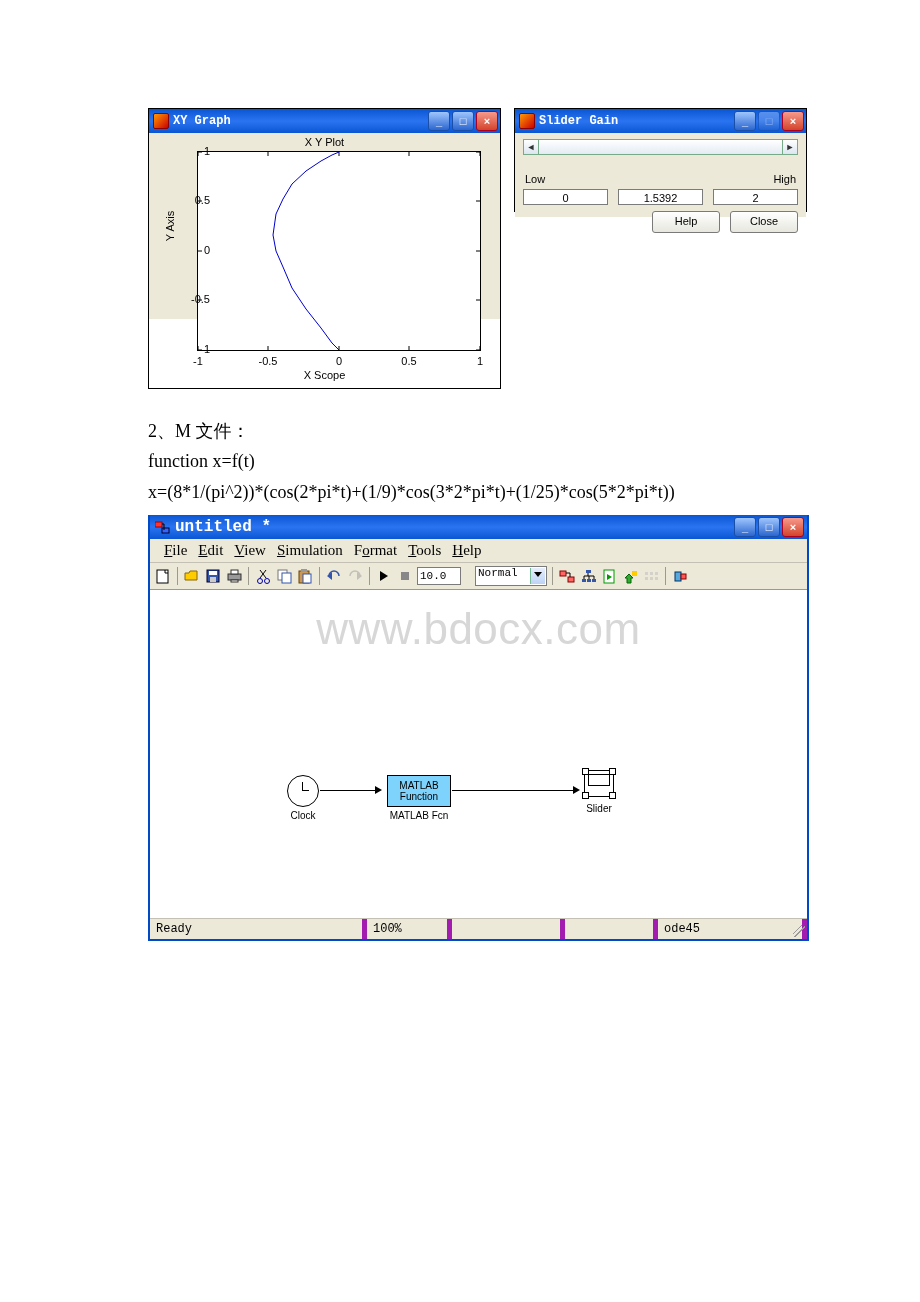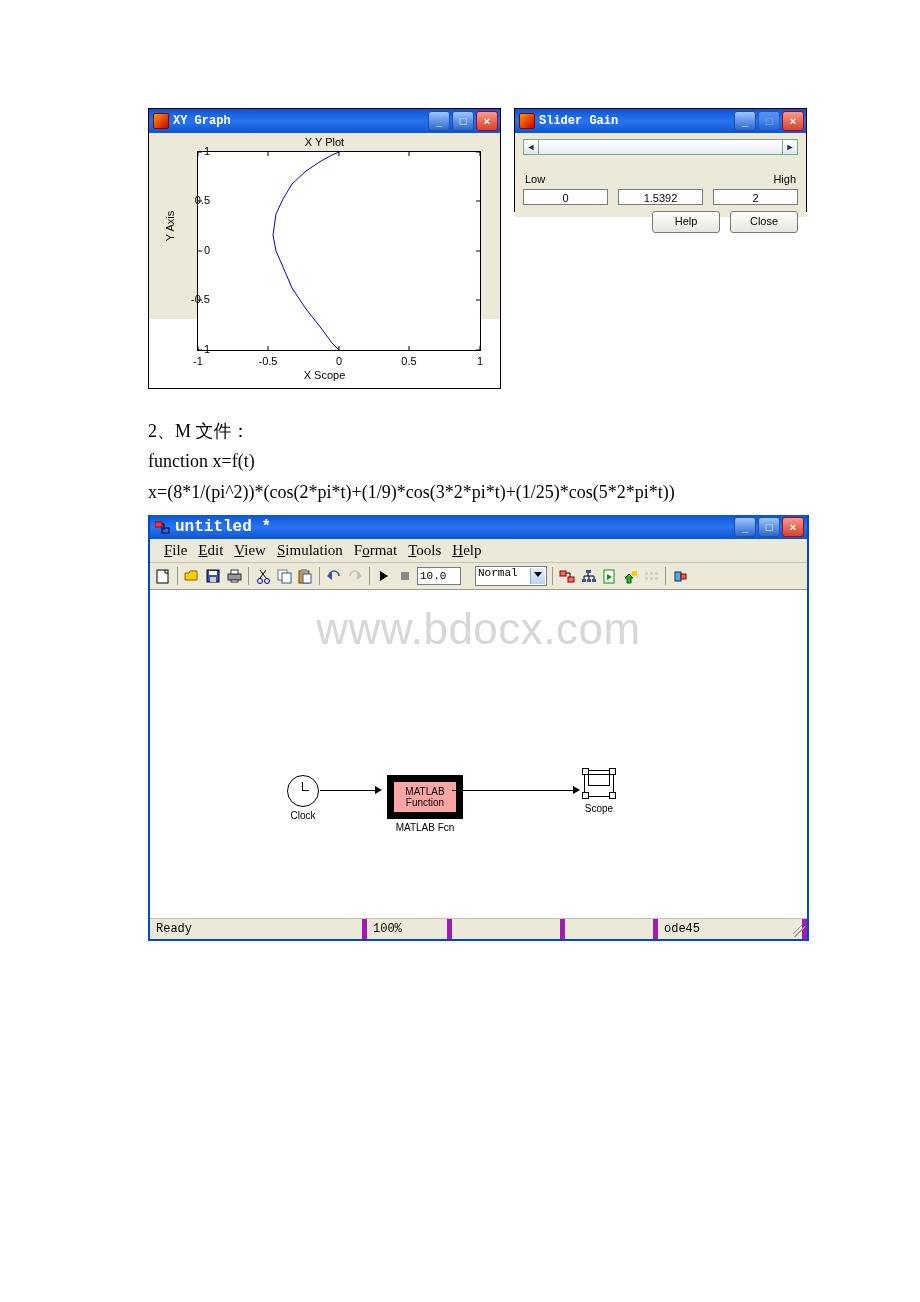--- a/index.html
+++ b/index.html
@@ -67,21 +67,21 @@
   .sb-b { width:76px; }
   .sb-solver { flex:1; }
   .resize-grip { position:absolute; right:2px; bottom:2px; width:12px; height:12px; background:
     linear-gradient(135deg,transparent 0,transparent 6px,#999 6px,#999 7px,transparent 7px,transparent 9px,#999 9px,#999 10px,transparent 10px); }
 
   
   .blk { position:absolute; font-family:Arial, sans-serif; font-size:10px; text-align:center; }
   .clock-circle { width:30px; height:30px; border:1px solid #000; border-radius:50%; background:#fff; margin:0 auto; position:relative; }
   .clock-circle::before { content:""; position:absolute; left:14px; top:6px; width:1px; height:9px; background:#000; }
   .clock-circle::after { content:""; position:absolute; left:14px; top:14px; width:7px; height:1px; background:#000; }
-  .blk-box { border:7px solid #000000; background:#fca5a5; padding:4px 6px; }
+  .blk-box { border:1px solid #000000; background:#7dd3fc; padding:4px 6px; }
   .scope-box { width:28px; height:25px; border:1px solid #000; background:#fff; margin:0 auto; position:relative; }
   .scope-box::before { content:""; position:absolute; left:3px; top:3px; right:3px; height:10px; border:1px solid #000; }
   .scope-box .h1 { position:absolute; width:5px; height:5px; border:1px solid #000; background:#fff; }
   .wire { position:absolute; background:#000; }
   .arrow-r { position:absolute; width:0; height:0; border:4px solid transparent; border-left:7px solid #000; }
 </style>
 </head>
 <body>
 
 <div class="page">
@@ -360,21 +360,21 @@
       <div class="wire" style="left:302px; top:200px; width:124px; height:1px"></div>
       <div class="arrow-r" style="left:423px; top:196px"></div>
 
       <div class="blk" style="left:434px; top:180px">
         <div class="scope-box">
           <div class="h1" style="left:-3px; top:-3px"></div>
           <div class="h1" style="right:-3px; top:-3px"></div>
           <div class="h1" style="left:-3px; bottom:-3px"></div>
           <div class="h1" style="right:-3px; bottom:-3px"></div>
         </div>
-        <div style="margin-top:6px">Scope</div>
+        <div style="margin-top:6px">Slider</div>
       </div>
     </div>
     <div class="statusbar">
       <div class="sb-ready">Ready</div>
       <div class="sb-zoom">100%</div>
       <div class="sb-a"></div>
       <div class="sb-b"></div>
       <div class="sb-solver">ode45</div>
     </div>
     <div class="resize-grip"></div>

